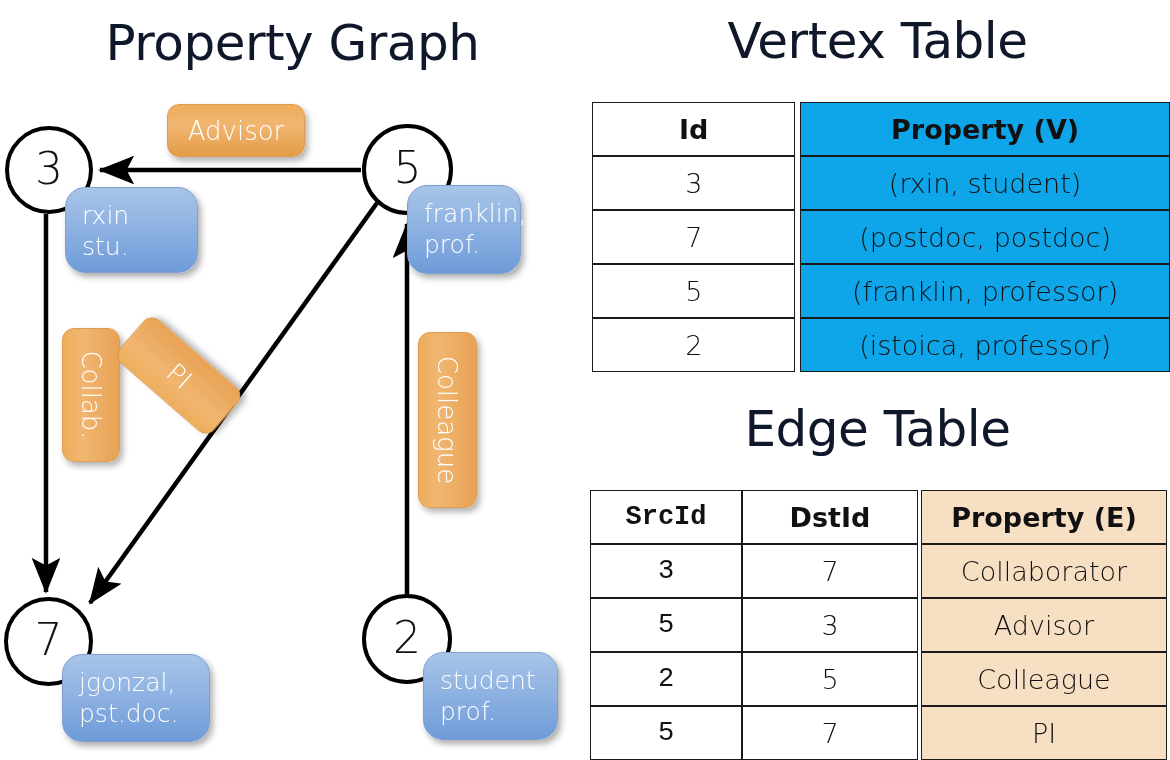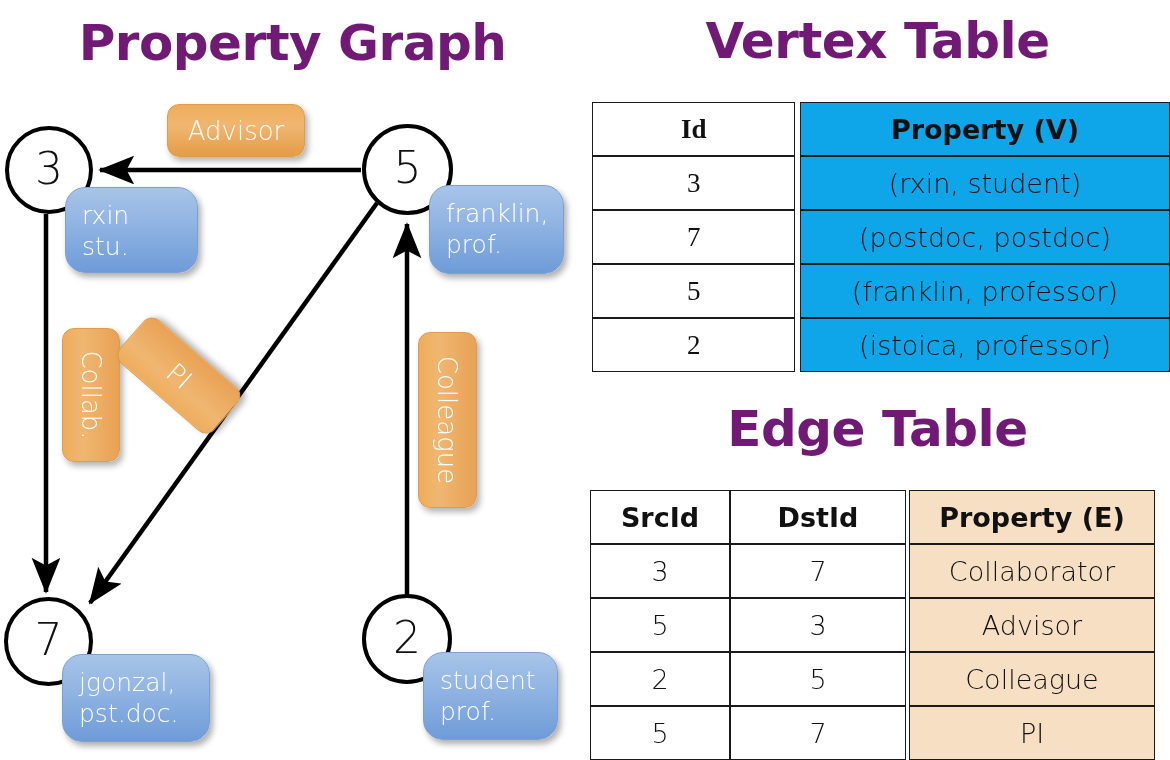--- a/index.html
+++ b/index.html
@@ -8,22 +8,22 @@
     font-family:"Liberation Sans", sans-serif;
     color:#000;
     -webkit-font-smoothing:antialiased;
   }
   .stage{position:absolute;left:0;top:0;width:1170px;height:760px;}
 
   
   .title{
     position:absolute;
     font-family:"DejaVu Sans", sans-serif;
-    font-weight:700;
-    color:#701a75;
+    font-weight:400;
+    color:#0f172a;
     white-space:nowrap;
     letter-spacing:-0.5px;
   }
   #title-property-graph{left:0;top:14px;width:585px;text-align:center;font-size:50px;line-height:58px;}
   #title-vertex-table{left:585px;top:12px;width:585px;text-align:center;font-size:50px;line-height:58px;}
   #title-edge-table{left:585px;top:400px;width:585px;text-align:center;font-size:50px;line-height:58px;}
 
   
   #graph-svg{position:absolute;left:0;top:0;width:585px;height:760px;}
 
@@ -92,25 +92,25 @@
     padding:0;
     height:54px;
     box-sizing:border-box;
   }
   .tbl td.hdr{font-weight:700;font-size:27px;}
   .tbl td.spacer{border:none;background:transparent;width:5px;height:54px;}
   .tbl td.v-prop{background:#0ea5e9;}
   .tbl td.e-prop{background:#f7dfc4;}
 
   #vertex-table{left:592px;top:102px;}
-  #vertex-table td.col-id{width:214px;font-family:Liberation Serif, serif;}
+  #vertex-table td.col-id{width:214px;}
   #vertex-table td.col-prop{width:384px;}
 
   #edge-table{left:590px;top:490px;}
-  #edge-table td.col-src{width:140px;}
+  #edge-table td.col-src{width:152px;font-family:Liberation Mono, monospace;}
   #edge-table td.col-dst{width:176px;}
   #edge-table td.spacer{width:3px;}
   #edge-table td.col-eprop{width:246px;margin-left:28px;}
 </style>
 </head>
 <body>
 
 <div class="stage">
 
   <div class="title" id="title-property-graph">Property Graph</div>
@@ -147,21 +147,21 @@
     <span>7</span>
   </div>
 
   <div class="node" id="node-2" style="left:362px;top:594px;width:90px;height:90px;">
     <span>2</span>
   </div>
 
   <div class="vbox" id="vprop-3" style="left:65px;top:187px;width:133px;height:86px;">rxin
 stu.</div>
 
-  <div class="vbox" id="vprop-5" style="left:429px;top:185px;width:135px;height:89px;">franklin,
+  <div class="vbox" id="vprop-5" style="left:407px;top:185px;width:114px;height:89px;">franklin,
 prof.</div>
 
   <div class="vbox" id="vprop-7" style="left:62px;top:654px;width:148px;height:88px;">jgonzal,
 pst.doc.</div>
 
   <div class="vbox" id="vprop-2" style="left:423px;top:652px;width:135px;height:88px;">student
 prof.</div>
 
   <div class="ebox" id="edge-label-advisor">
     <span>Advisor</span>

